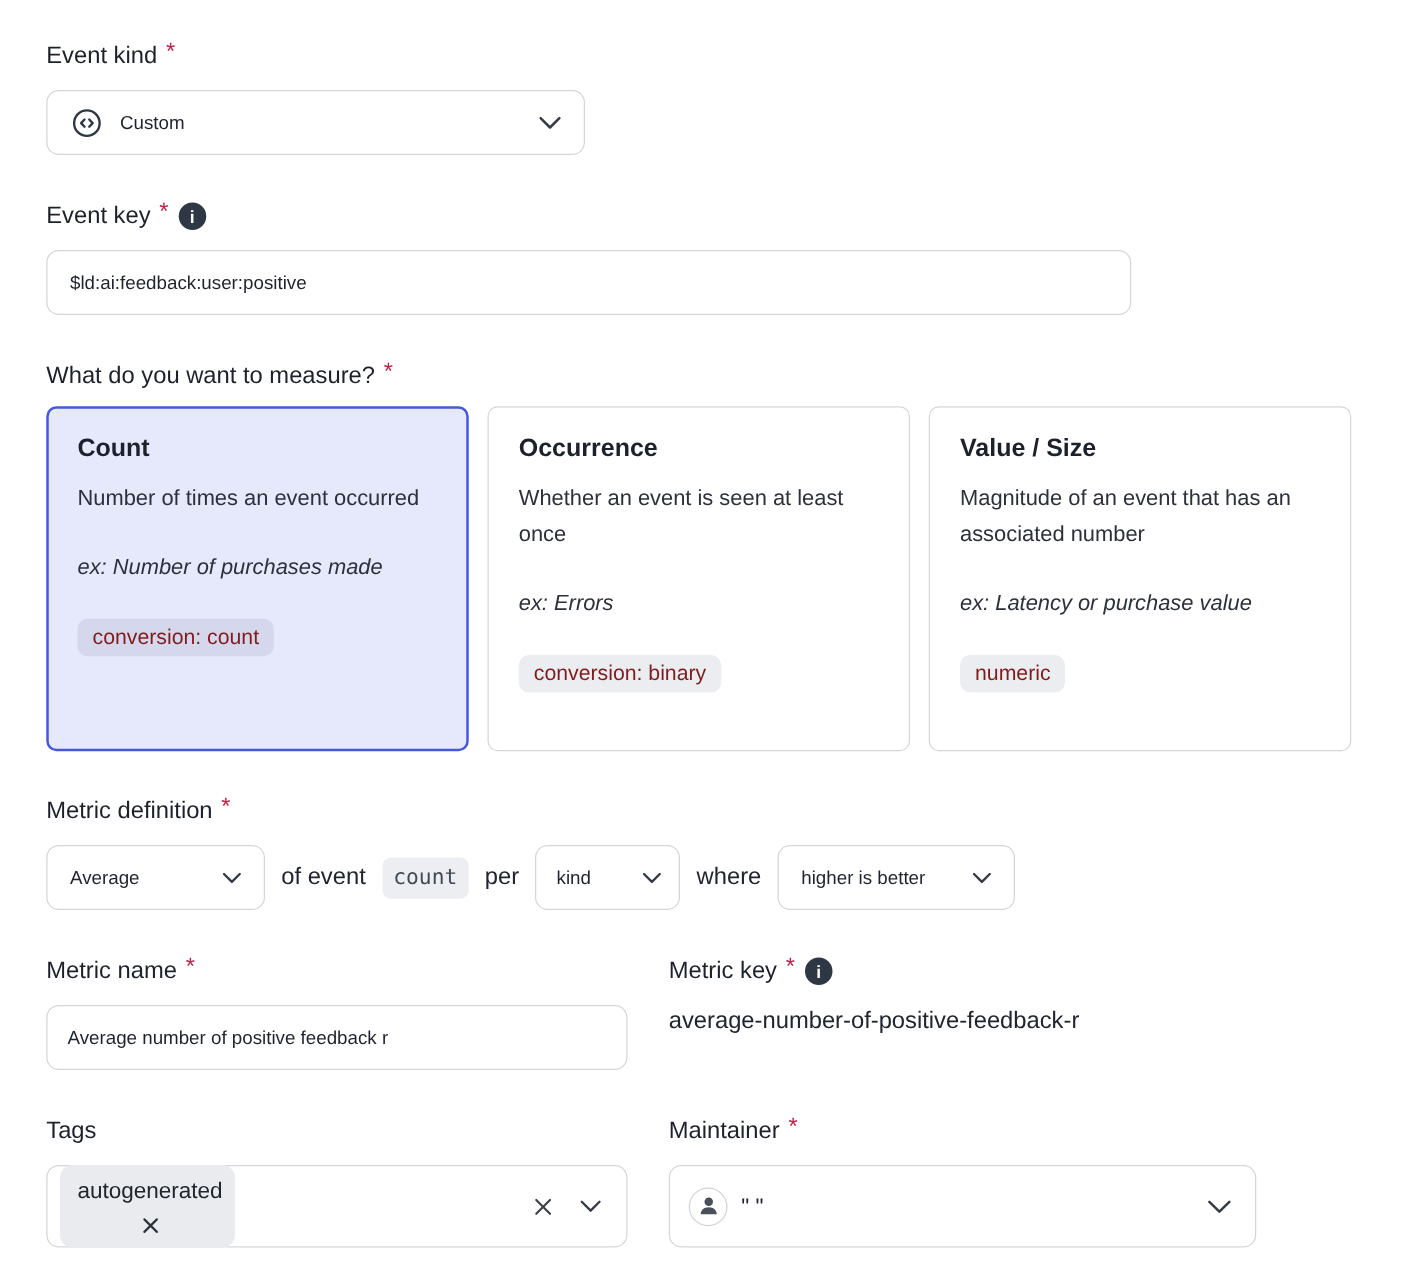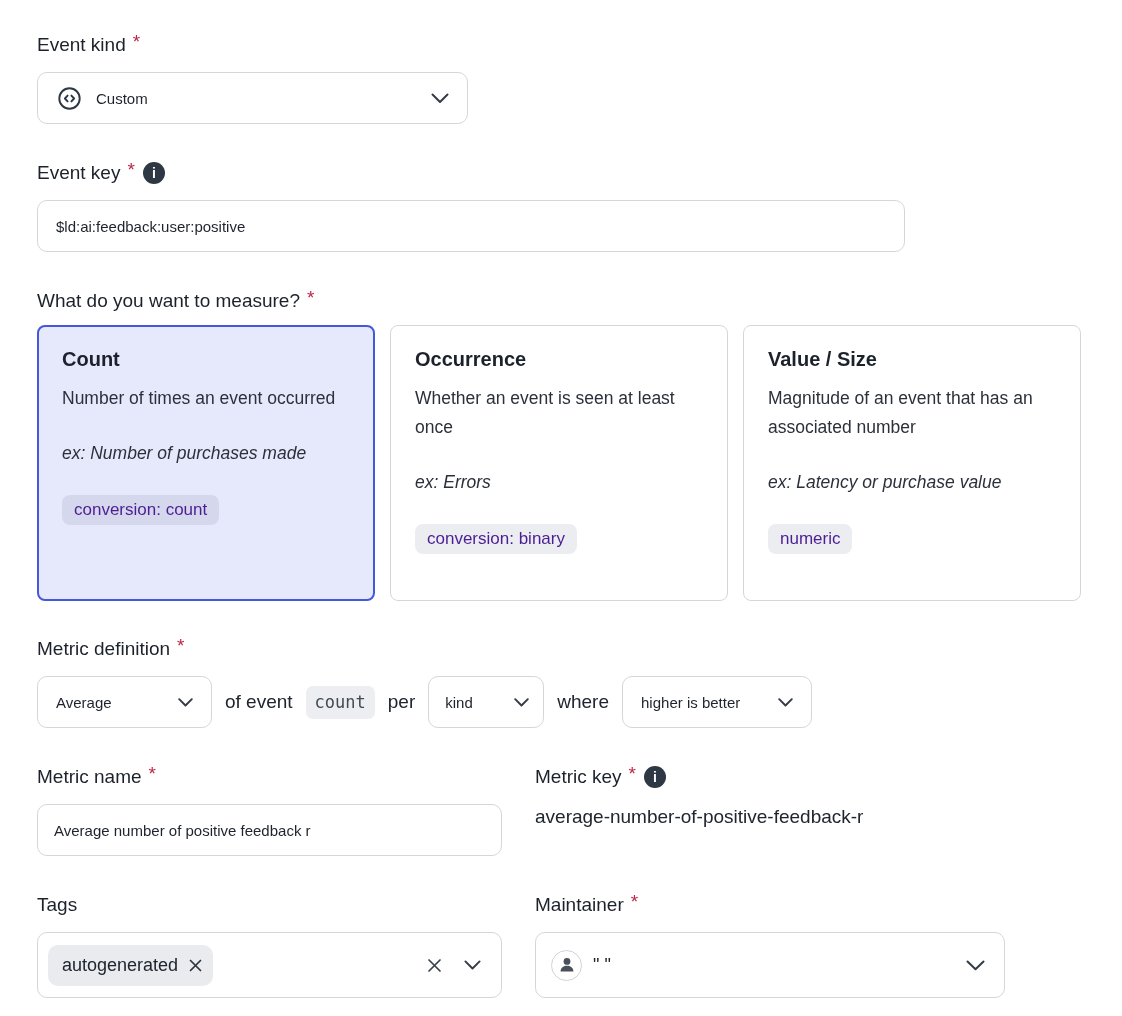--- a/index.html
+++ b/index.html
@@ -50,21 +50,21 @@
   .card {
     height: 276px; border: 1px solid #d4d7da; border-radius: 8px; background: #fff;
     padding: 22px 24px; cursor: pointer;
   }
   .card.selected { background: #e6e9fc; border: 2px solid #4458dc; padding: 21px 23px; }
   .card-title { font-size: 20px; font-weight: 600; color: #1c222b; margin-bottom: 13px; }
   .card-desc, .card-ex { font-size: 17.5px; line-height: 29px; color: #2b313a; font-weight: 400; }
   .card-ex { margin-top: 26px; font-style: italic; }
   .card-badge {
     display: inline-block; margin-top: 27px;
-    background: #ebedf0; color: #4c1d95;
+    background: #ebedf0; color: #7f1d1d;
     font-size: 17px; line-height: 1; padding: 6px 12px 7px; border-radius: 8px;
   }
   .card.selected .card-badge { background: rgba(103,110,130,0.13); }
 
   
   .def-row { display: flex; align-items: center; gap: 13px; font-size: 19px; color: #20262f; }
   .def-text { white-space: nowrap; }
   .sel-average { width: 175px; }
   .sel-user { width: 116px; padding: 0 14px 0 16px; }
   .sel-criteria { width: 190px; }
@@ -80,21 +80,21 @@
   .metric-key-value { font-size: 19px; color: #20262f; margin-top: 17px; white-space: nowrap; }
 
   
   .tags-box {
     width: 465px; height: 66px; border: 1px solid #d4d7da; border-radius: 10px;
     display: flex; align-items: center; padding: 0 20px 0 10px; background: #fff;
   }
   .tag-chip {
     display: inline-flex; align-items: center; gap: 10px;
     background: #e9ebef; border-radius: 10px; padding: 10px 10px 10px 14px;
-    font-size: 18px; color: #20262f;
+    font-size: 18px; color: #20262f; flex-direction: column;
   }
   .tags-controls { margin-left: auto; display: flex; align-items: center; gap: 21px; }
 
   
   .maintainer-box {
     width: 470px; height: 66px; border: 1px solid #d4d7da; border-radius: 10px;
     display: flex; align-items: center; gap: 11px; padding: 0 19px 0 15px; background: #fff;
   }
   .avatar {
     width: 31px; height: 31px; border-radius: 50%; border: 1px solid #d0d4d8;

